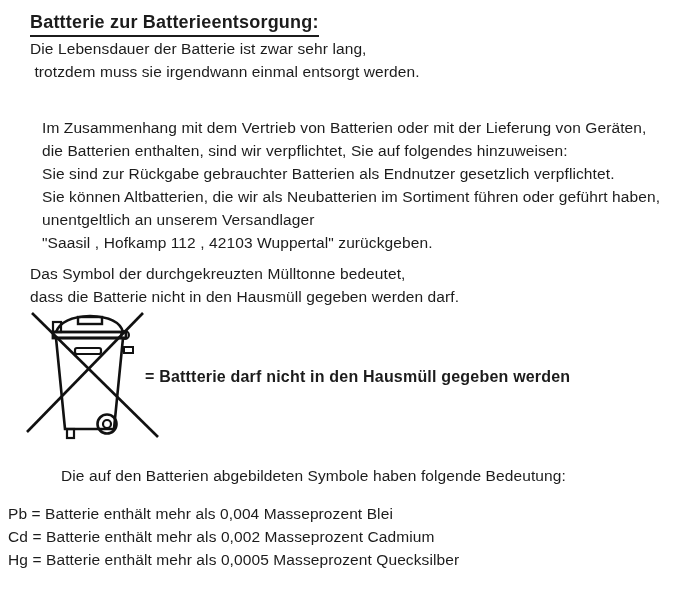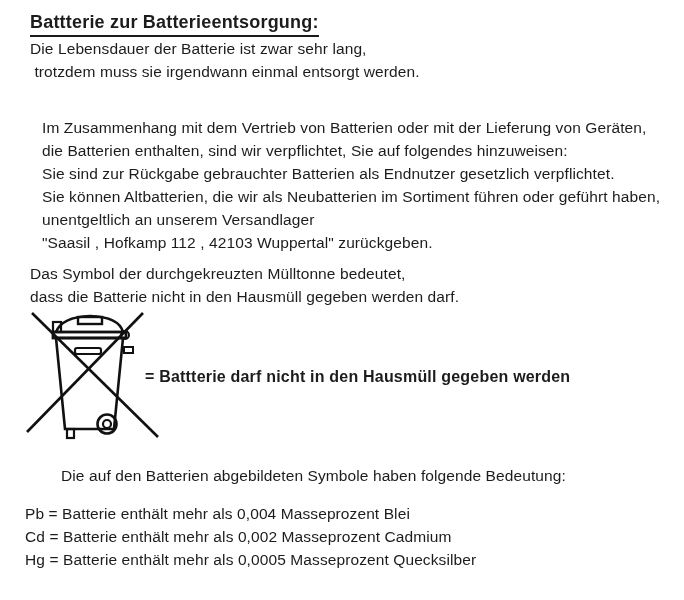--- a/index.html
+++ b/index.html
@@ -29,21 +29,21 @@
   .para {
     font-size: 15.5px;
     line-height: 23px;
     white-space: pre-wrap;
     letter-spacing: 0.1px;
   }
   .p1 { left: 30px; top: 37px; }
   .p2 { left: 42px; top: 116px; }
   .p3 { left: 30px; top: 262px; }
   .p4 { left: 25px; top: 464px; margin-left: 36px; }
-  .symbols { left: 25px; top: 502px; }
+  .symbols { left: 8px; top: 502px; }
   .bin-caption {
     left: 145px; top: 368px;
     font-size: 16px;
     font-weight: bold;
     letter-spacing: 0.2px;
     white-space: pre;
   }
   .bin-icon { left: 20px; top: 303px; }
   .watermark {
     left: 458px; top: 446px;

